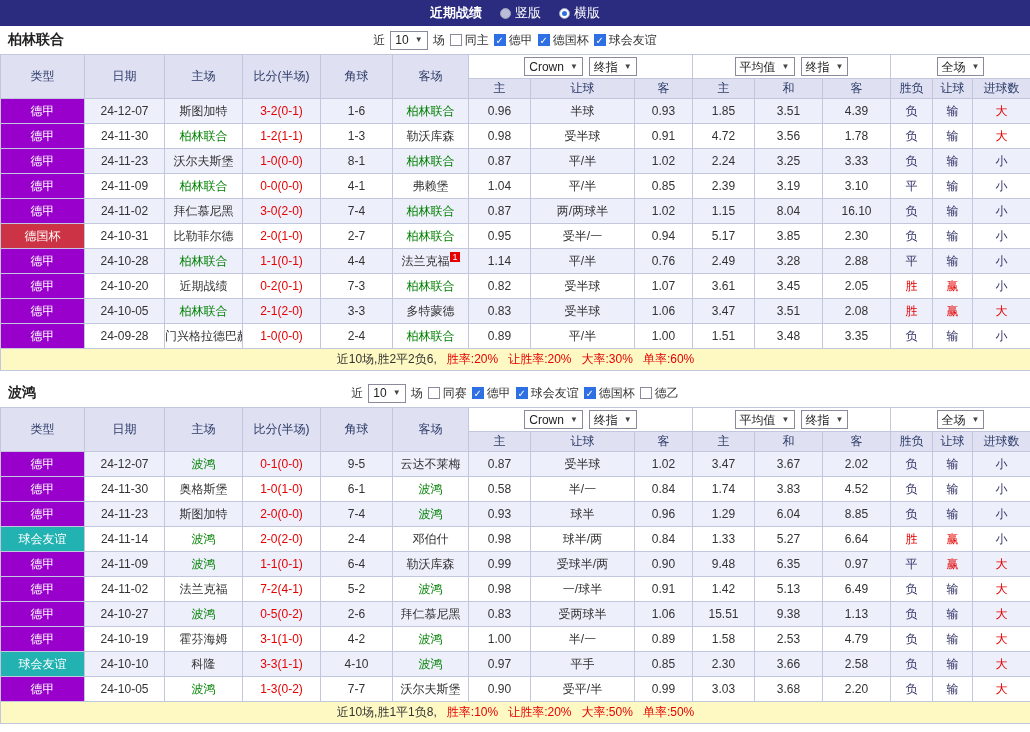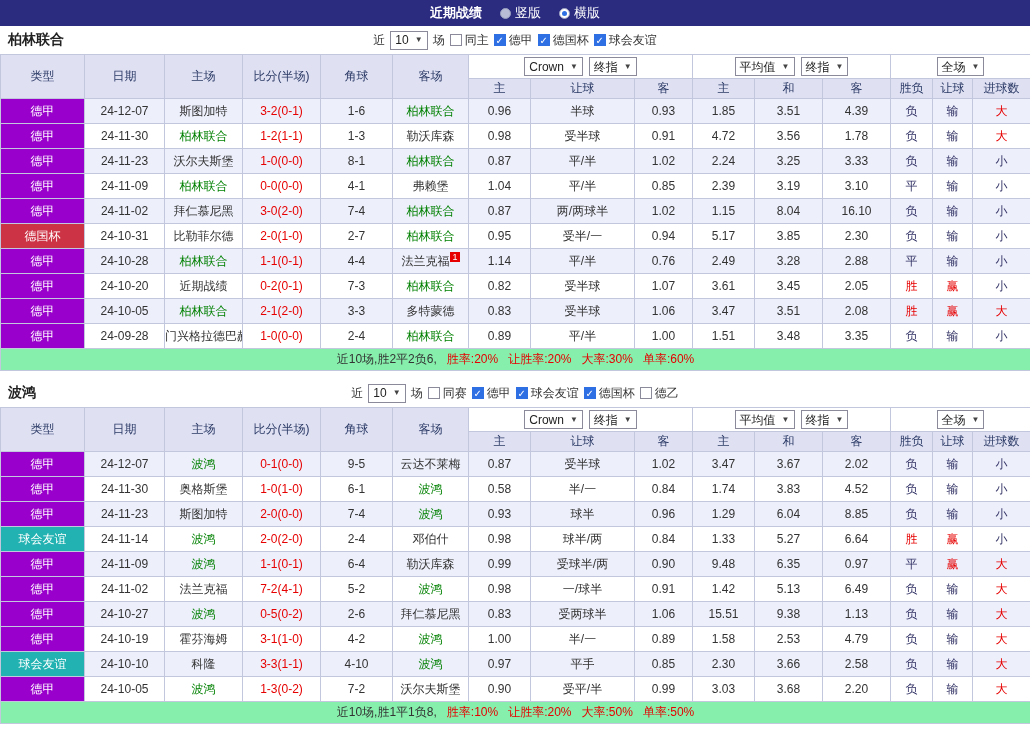--- a/index.html
+++ b/index.html
@@ -36,21 +36,21 @@
   tbody td{height:25px}
   tr.odd{background:#edeffb}
   tr.even{background:#fff}
   td.type{color:#fff}
   td.score{color:#e60000}
   span.focal{color:#008000}
   span.opp{color:#333}
   td.res.pos{color:#e60000}
   td.res.neg{color:#333366}
   sup.badge{background:#e60000;color:#fff;font-size:9px;padding:0 2px;margin-left:1px;line-height:10px;display:inline-block}
-  tfoot td{height:22px;background:#86efac}
+  tfoot td{height:22px;background:#fef9c3}
   .sum-prefix{color:#333}
   .sum-stat{color:#e60000;margin-left:10px}
 </style>
 </head>
 <body>
 
 <div class="titlebar">
   <span class="title">近期战绩</span>
   <span class="radio-group">
     <span class="radio unsel"></span>
@@ -568,21 +568,21 @@
             <td class="num">2.58</td>
             <td class="res neg">负</td>
             <td class="res neg">输</td>
             <td class="res pos">大</td>
           </tr>
           <tr class="even">
             <td class="type" style="background-color: rgb(153, 0, 204);">德甲</td>
             <td class="date">24-10-05</td>
             <td class="team-cell"><span class="focal">波鸿</span></td>
             <td class="score">1-3(0-2)</td>
-            <td class="corner">7-2</td>
+            <td class="corner">7-7</td>
             <td class="team-cell"><span class="opp">沃尔夫斯堡</span></td>
             <td class="num">0.90</td>
             <td class="handicap">受平/半</td>
             <td class="num">0.99</td>
             <td class="num">3.03</td>
             <td class="num">3.68</td>
             <td class="num">2.20</td>
             <td class="res neg">负</td>
             <td class="res neg">输</td>
             <td class="res pos">大</td>

